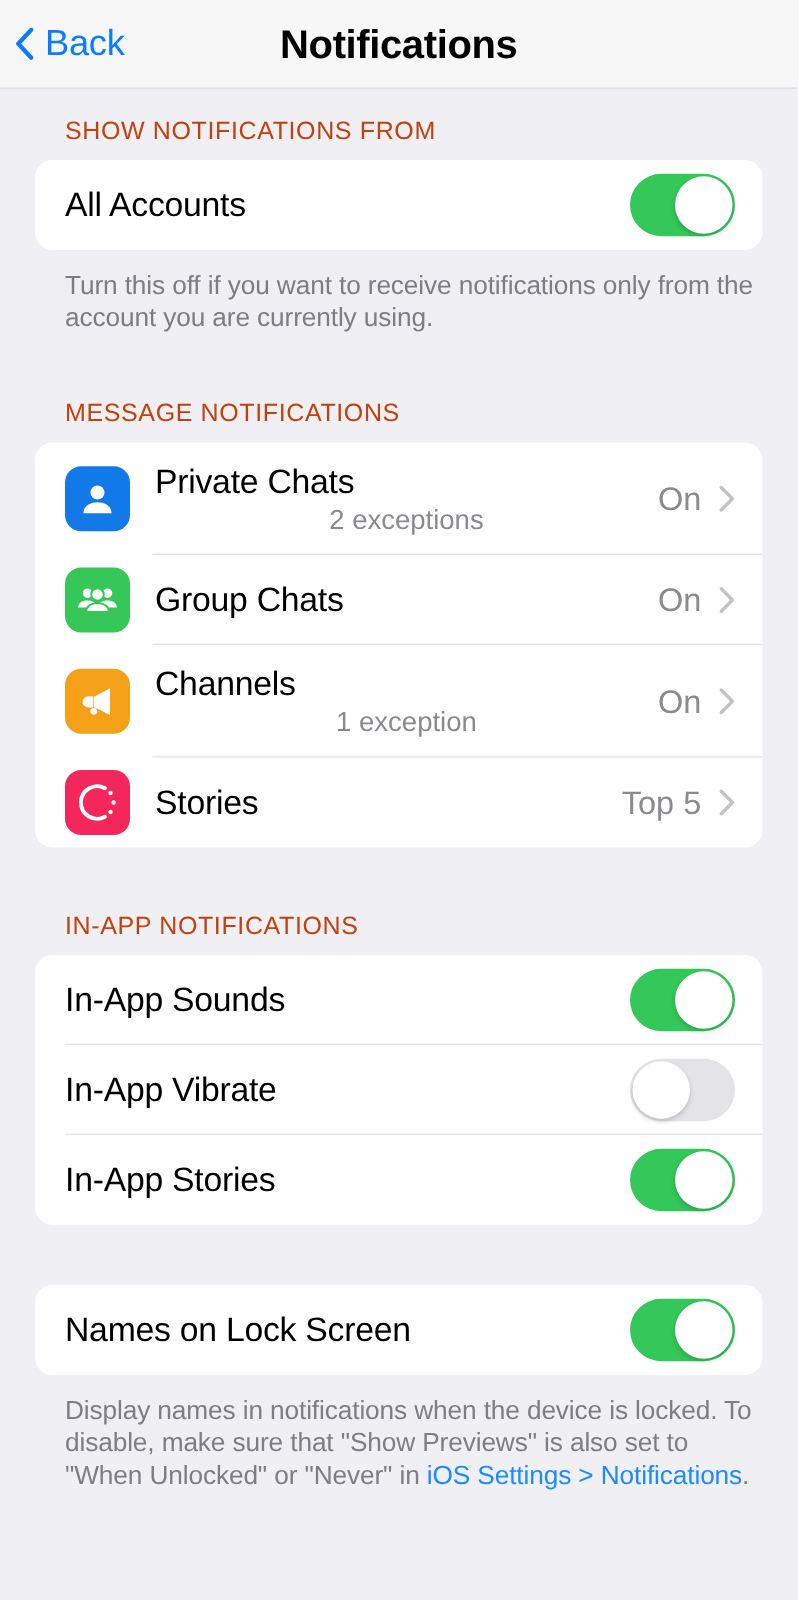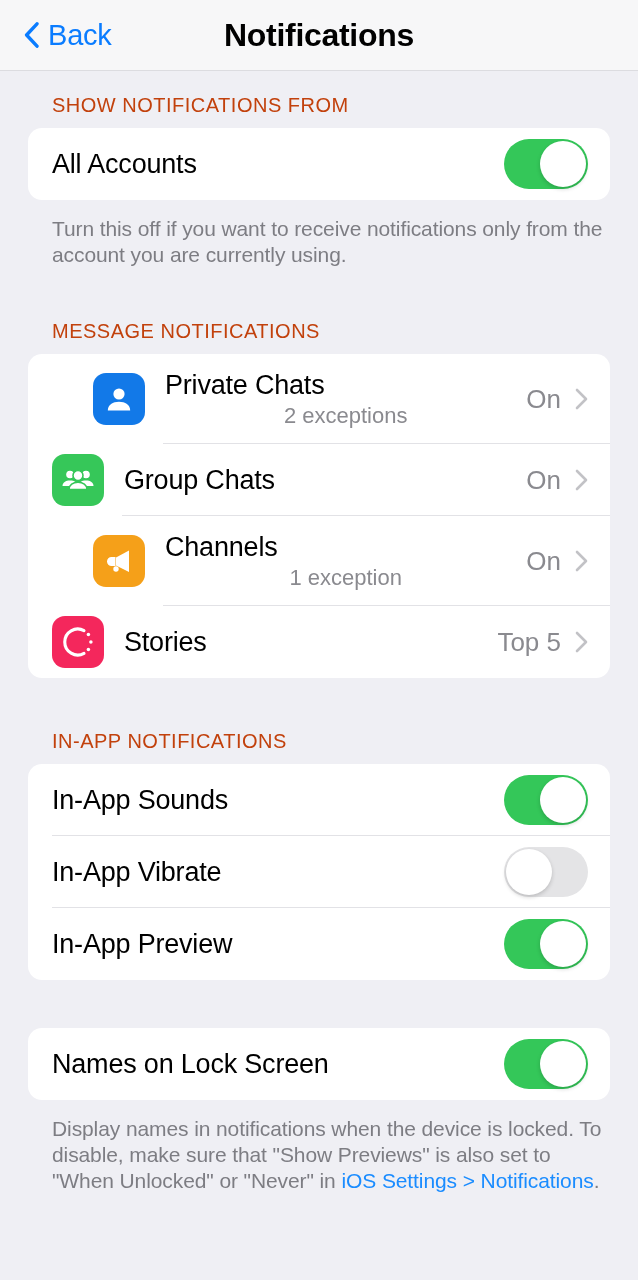--- a/index.html
+++ b/index.html
@@ -14,21 +14,20 @@
   }
 
   
   .navbar {
     position: relative;
     height: 71px;
     background: #f7f7f8;
     border-bottom: 1px solid #dcdce0;
     display: flex;
     align-items: center;
-    padding-left: 12px;
   }
   .back-btn {
     display: flex;
     align-items: center;
     gap: 9px;
     padding-left: 12px;
     cursor: pointer;
     background: none;
     border: none;
   }
@@ -84,21 +83,21 @@
   }
 
   
   .row {
     display: flex;
     align-items: center;
     position: relative;
     min-height: 72px;
     padding: 0 22px 0 24px;
   }
-  .row-tall { min-height: 90px; margin-left: 41px; }
+  .row-tall { min-height: 90px; }
 
   .sep {
     position: absolute;
     left: 24px;
     right: 0;
     bottom: 0;
     height: 1px;
     background: #e2e2e6;
   }
   .sep-icon { left: 94px; }
@@ -294,21 +293,21 @@
       <div class="row-title">In-App Vibrate</div>
     </div>
     <div class="toggle off">
       <div class="knob"></div>
     </div>
     <div class="sep"></div>
   </div>
 
   <div class="row pad-plain">
     <div class="row-text">
-      <div class="row-title">In-App Preview</div>
+      <div class="row-title">In-App Stories</div>
     </div>
     <div class="toggle on">
       <div class="knob"></div>
     </div>
   </div>
 </div>
 
 <div class="sp-c"></div>
 <div class="card">
   <div class="row pad-plain">

